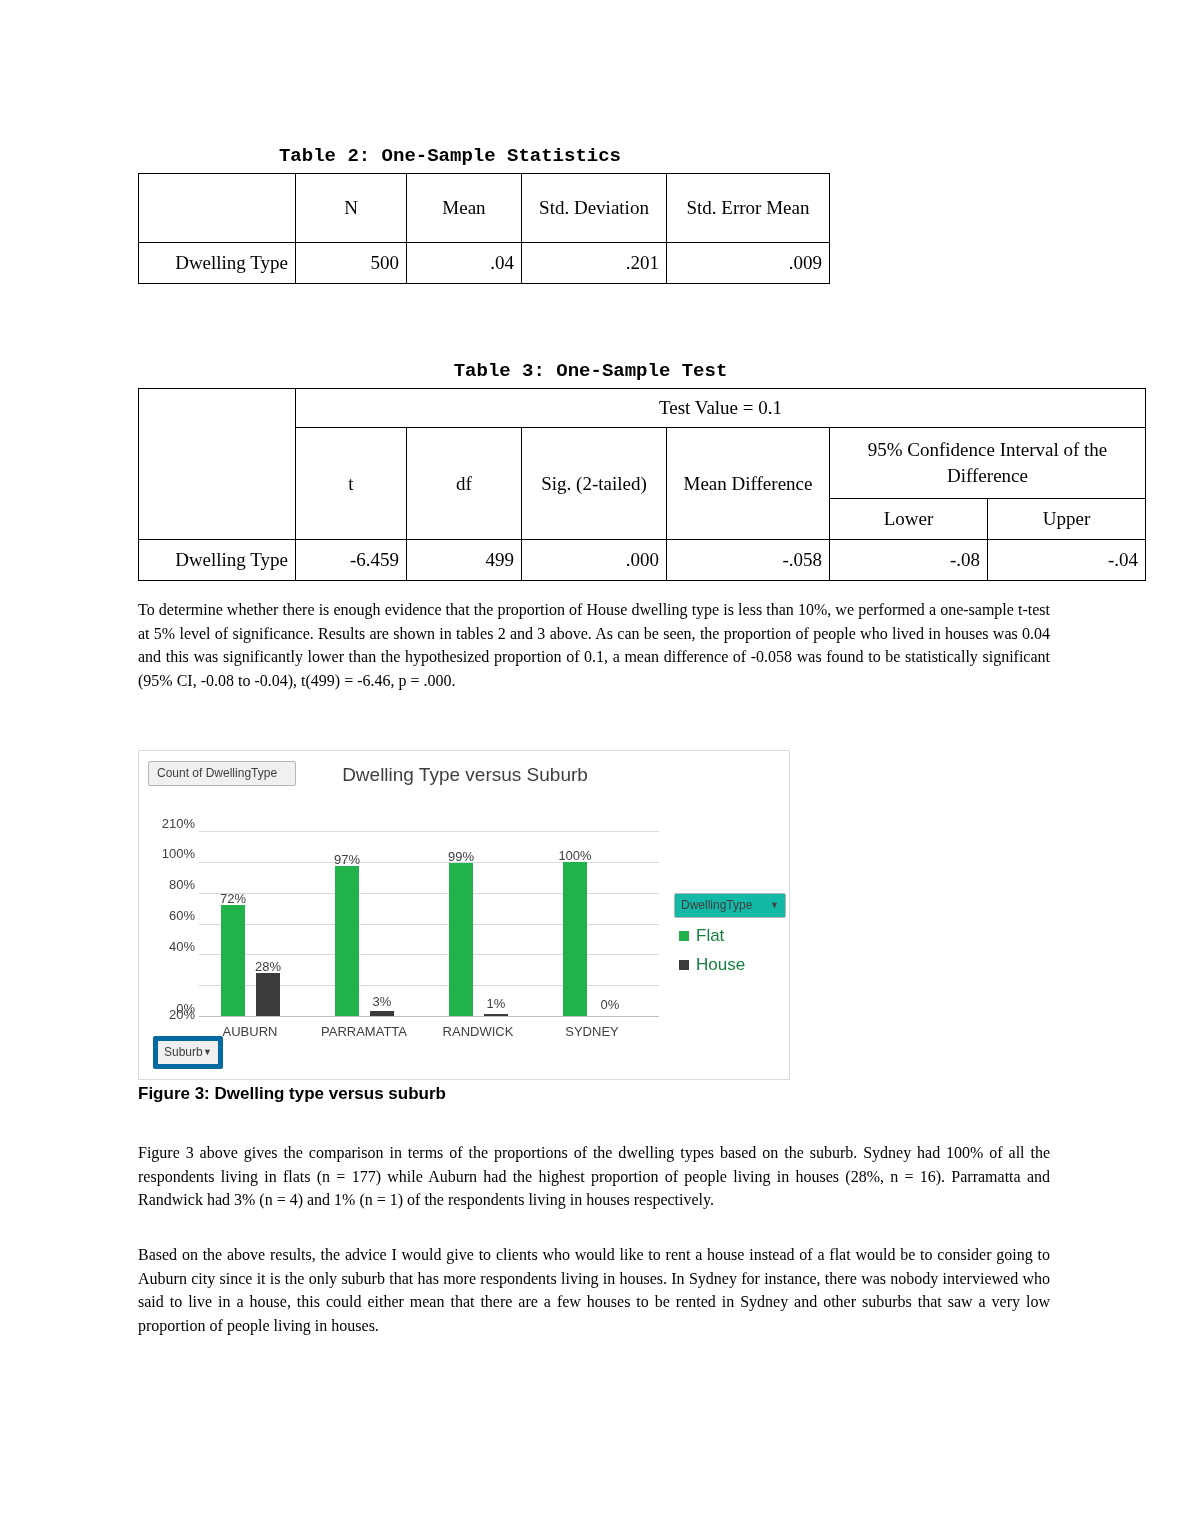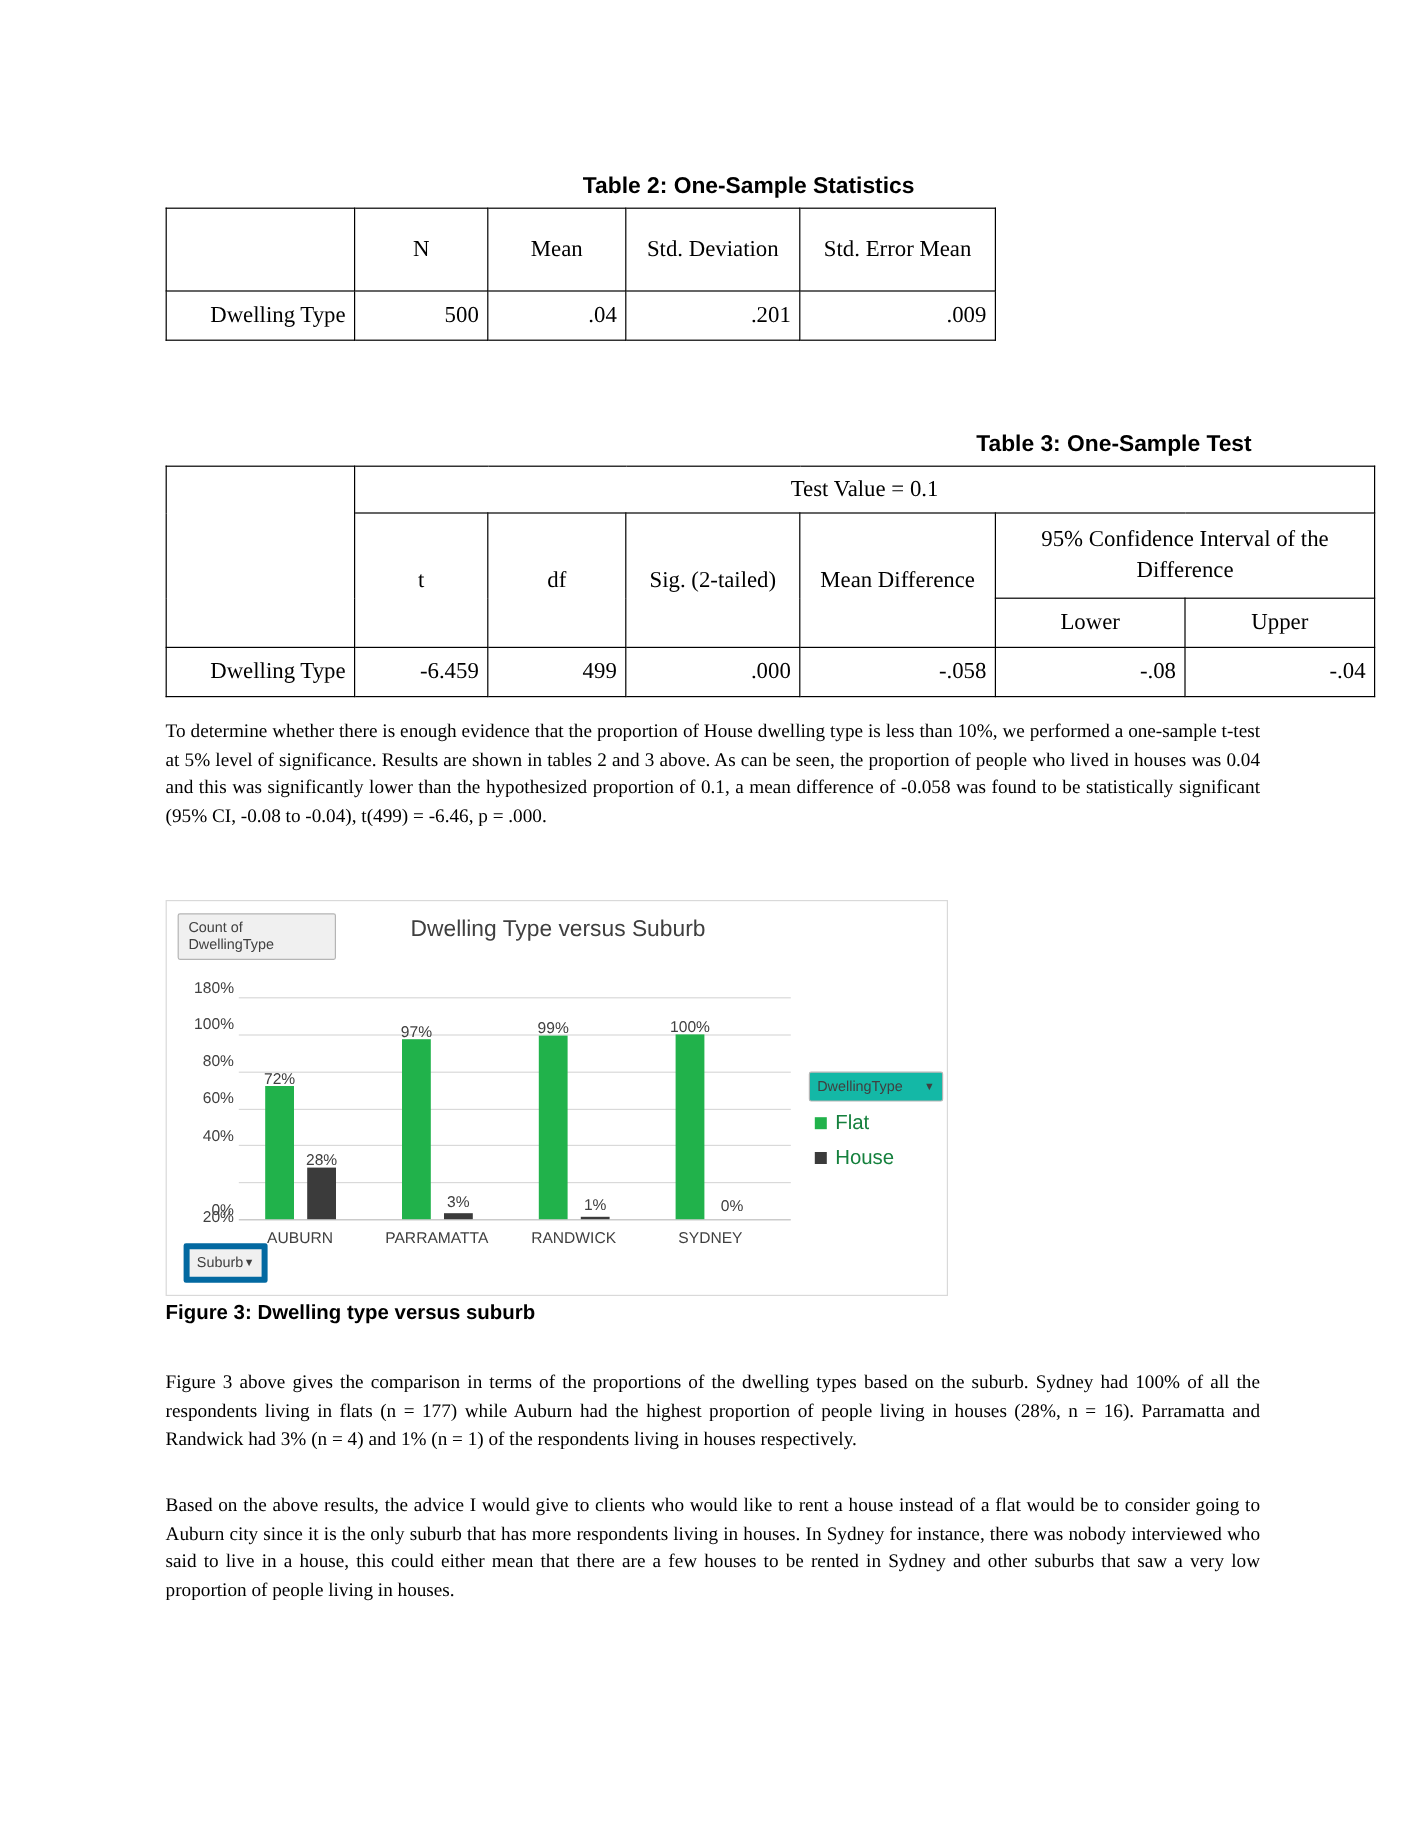--- a/index.html
+++ b/index.html
@@ -22,23 +22,23 @@
     box-sizing: border-box;
   }
 
   
   .table-block {
     position: absolute;
   }
   .table-caption {
     font-weight: bold;
     font-size: 19px;
-    text-align: right;
+    text-align: center;
     margin-bottom: 6px;
-    font-family: Liberation Sans, sans-serif;
+    font-family: Liberation Mono, monospace;
   }
   table.spss {
     border-collapse: collapse;
     font-size: 19px;
     font-family: "Liberation Serif", serif;
   }
   table.spss td {
     border: 1px solid #000;
     padding: 4px 7px;
     vertical-align: middle;
@@ -94,21 +94,21 @@
   .chart-filter-btn {
     position: absolute;
     left: 9px;
     top: 10px;
     background: #f0f0f0;
     border: 1px solid #b5b5b5;
     border-radius: 2px;
     font-size: 12px;
     color: #404040;
     padding: 4px 10px 5px 8px;
-    width: 132px;
+    width: 148px;
     box-sizing: border-box;
     font-family: "Liberation Sans", sans-serif;
   }
   .chart-title {
     position: absolute;
     left: 0;
     top: 13px;
     width: 652px;
     text-align: center;
     font-size: 19px;
@@ -302,21 +302,21 @@
 
     <div class="chart-title">Dwelling Type versus Suburb</div>
 
     <div class="y-axis-labels">
       <div style="top:185px;">0%</div>
       <div style="top:154px;margin-top:37px;">20%</div>
       <div style="top:123px;">40%</div>
       <div style="top:92px;">60%</div>
       <div style="top:61px;">80%</div>
       <div style="top:30px;">100%</div>
-      <div style="top:0px;">180%</div>
+      <div style="top:0px;">210%</div>
     </div>
 
     <div class="plot">
       <div class="gridline" style="top:0px;"></div>
       <div class="gridline" style="top:31px;"></div>
       <div class="gridline" style="top:62px;"></div>
       <div class="gridline" style="top:93px;"></div>
       <div class="gridline" style="top:123px;"></div>
       <div class="gridline" style="top:154px;"></div>
       <div class="axis-line" style="top:185px;"></div>

